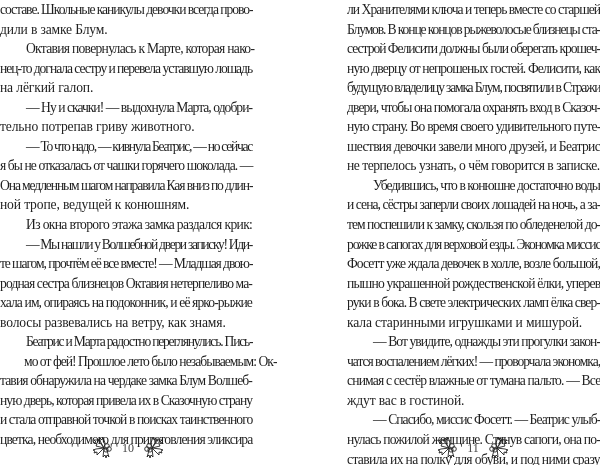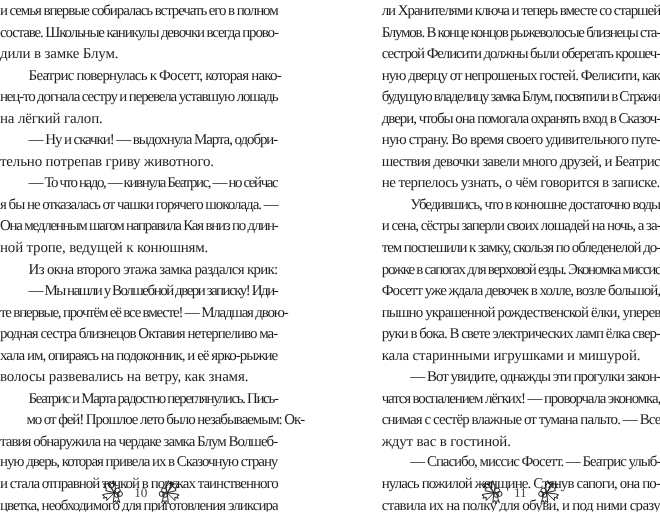--- a/index.html
+++ b/index.html
@@ -36,35 +36,34 @@
   .folio {
     font-size: 12px; color: #444; min-width: 12px; text-align: center;
   }
   .holly { width: 22px; height: 24px; display: block; }
 </style>
 </head>
 <body>
 
 <div class="page page-left">
   <div class="text" id="left-text">
-      <span class="line" style="display: block; width: auto; letter-spacing: -0.986735px;">и семья впервые собиралась встречать его в полном</span>
       <span class="line" style="display: block; width: auto; letter-spacing: -1.04583px;">составе. Школьные каникулы девочки всегда прово-</span>
       <span class="line last" style="display: block; width: auto;">дили в замке Блум.</span>
-      <span class="line indent" style="display: block; width: auto; letter-spacing: -0.721429px;">Беатрис повернулась к Фосетт, которая нако-</span>
+      <span class="line indent" style="display: block; width: auto; letter-spacing: -0.721429px;">Октавия повернулась к Марте, которая нако-</span>
       <span class="line" style="display: block; width: auto; letter-spacing: -1.04583px;">нец-то догнала сестру и перевела уставшую лошадь</span>
       <span class="line last" style="display: block; width: auto;">на лёгкий галоп.</span>
       <span class="line indent" style="display: block; width: auto; letter-spacing: -0.979268px;">— Ну и скачки! — выдохнула Марта, одобри-</span>
       <span class="line last" style="display: block; width: auto;">тельно потрепав гриву животного.</span>
       <span class="line indent" style="display: block; width: auto; letter-spacing: -1.28333px;">— То что надо, — кивнула Беатрис, — но сейчас</span>
       <span class="line" style="display: block; width: auto; letter-spacing: -0.920833px;">я бы не отказалась от чашки горячего шоколада. —</span>
       <span class="line" style="display: block; width: auto; letter-spacing: -1.10745px;">Она медленным шагом направила Кая вниз по длин-</span>
       <span class="line last" style="display: block; width: auto;">ной тропе, ведущей к конюшням.</span>
       <span class="line indent last" style="display: block; width: auto; letter-spacing: -0.65px;">Из окна второго этажа замка раздался крик:</span>
       <span class="line indent" style="display: block; width: auto; letter-spacing: -1.34048px;">— Мы нашли у Волшебной двери записку! Иди-</span>
-      <span class="line" style="display: block; width: auto; letter-spacing: -1.08878px;">те впервые, прочтём её все вместе! — Младшая двою-</span>
+      <span class="line" style="display: block; width: auto; letter-spacing: -1.08878px;">те шагом, прочтём её все вместе! — Младшая двою-</span>
       <span class="line" style="display: block; width: auto; letter-spacing: -0.894681px;">родная сестра близнецов Октавия нетерпеливо ма-</span>
       <span class="line" style="display: block; width: auto; letter-spacing: -0.9px;">хала им, опираясь на подоконник, и её ярко-рыжие</span>
       <span class="line last" style="display: block; width: auto;">волосы развевались на ветру, как знамя.</span>
       <span class="line indent" style="display: block; width: auto; letter-spacing: -1.21667px;">Беатрис и Марта радостно переглянулись. Пись-</span>
       <span class="line" style="display: block; width: auto; letter-spacing: -0.976087px; padding-left: 24px;">мо от фей! Прошлое лето было незабываемым: Ок-</span>
       <span class="line" style="display: block; width: auto; letter-spacing: -0.88913px;">тавия обнаружила на чердаке замка Блум Волшеб-</span>
       <span class="line" style="display: block; width: auto; letter-spacing: -0.9625px;">ную дверь, которая привела их в Сказочную страну</span>
       <span class="line" style="display: block; width: auto; letter-spacing: -0.9px;">и стала отправной точкой в поисках таинственного</span>
       <span class="line" style="display: block; width: auto; letter-spacing: -0.873404px;">цветка, необходимого для приготовления эликсира</span>
     </div>

